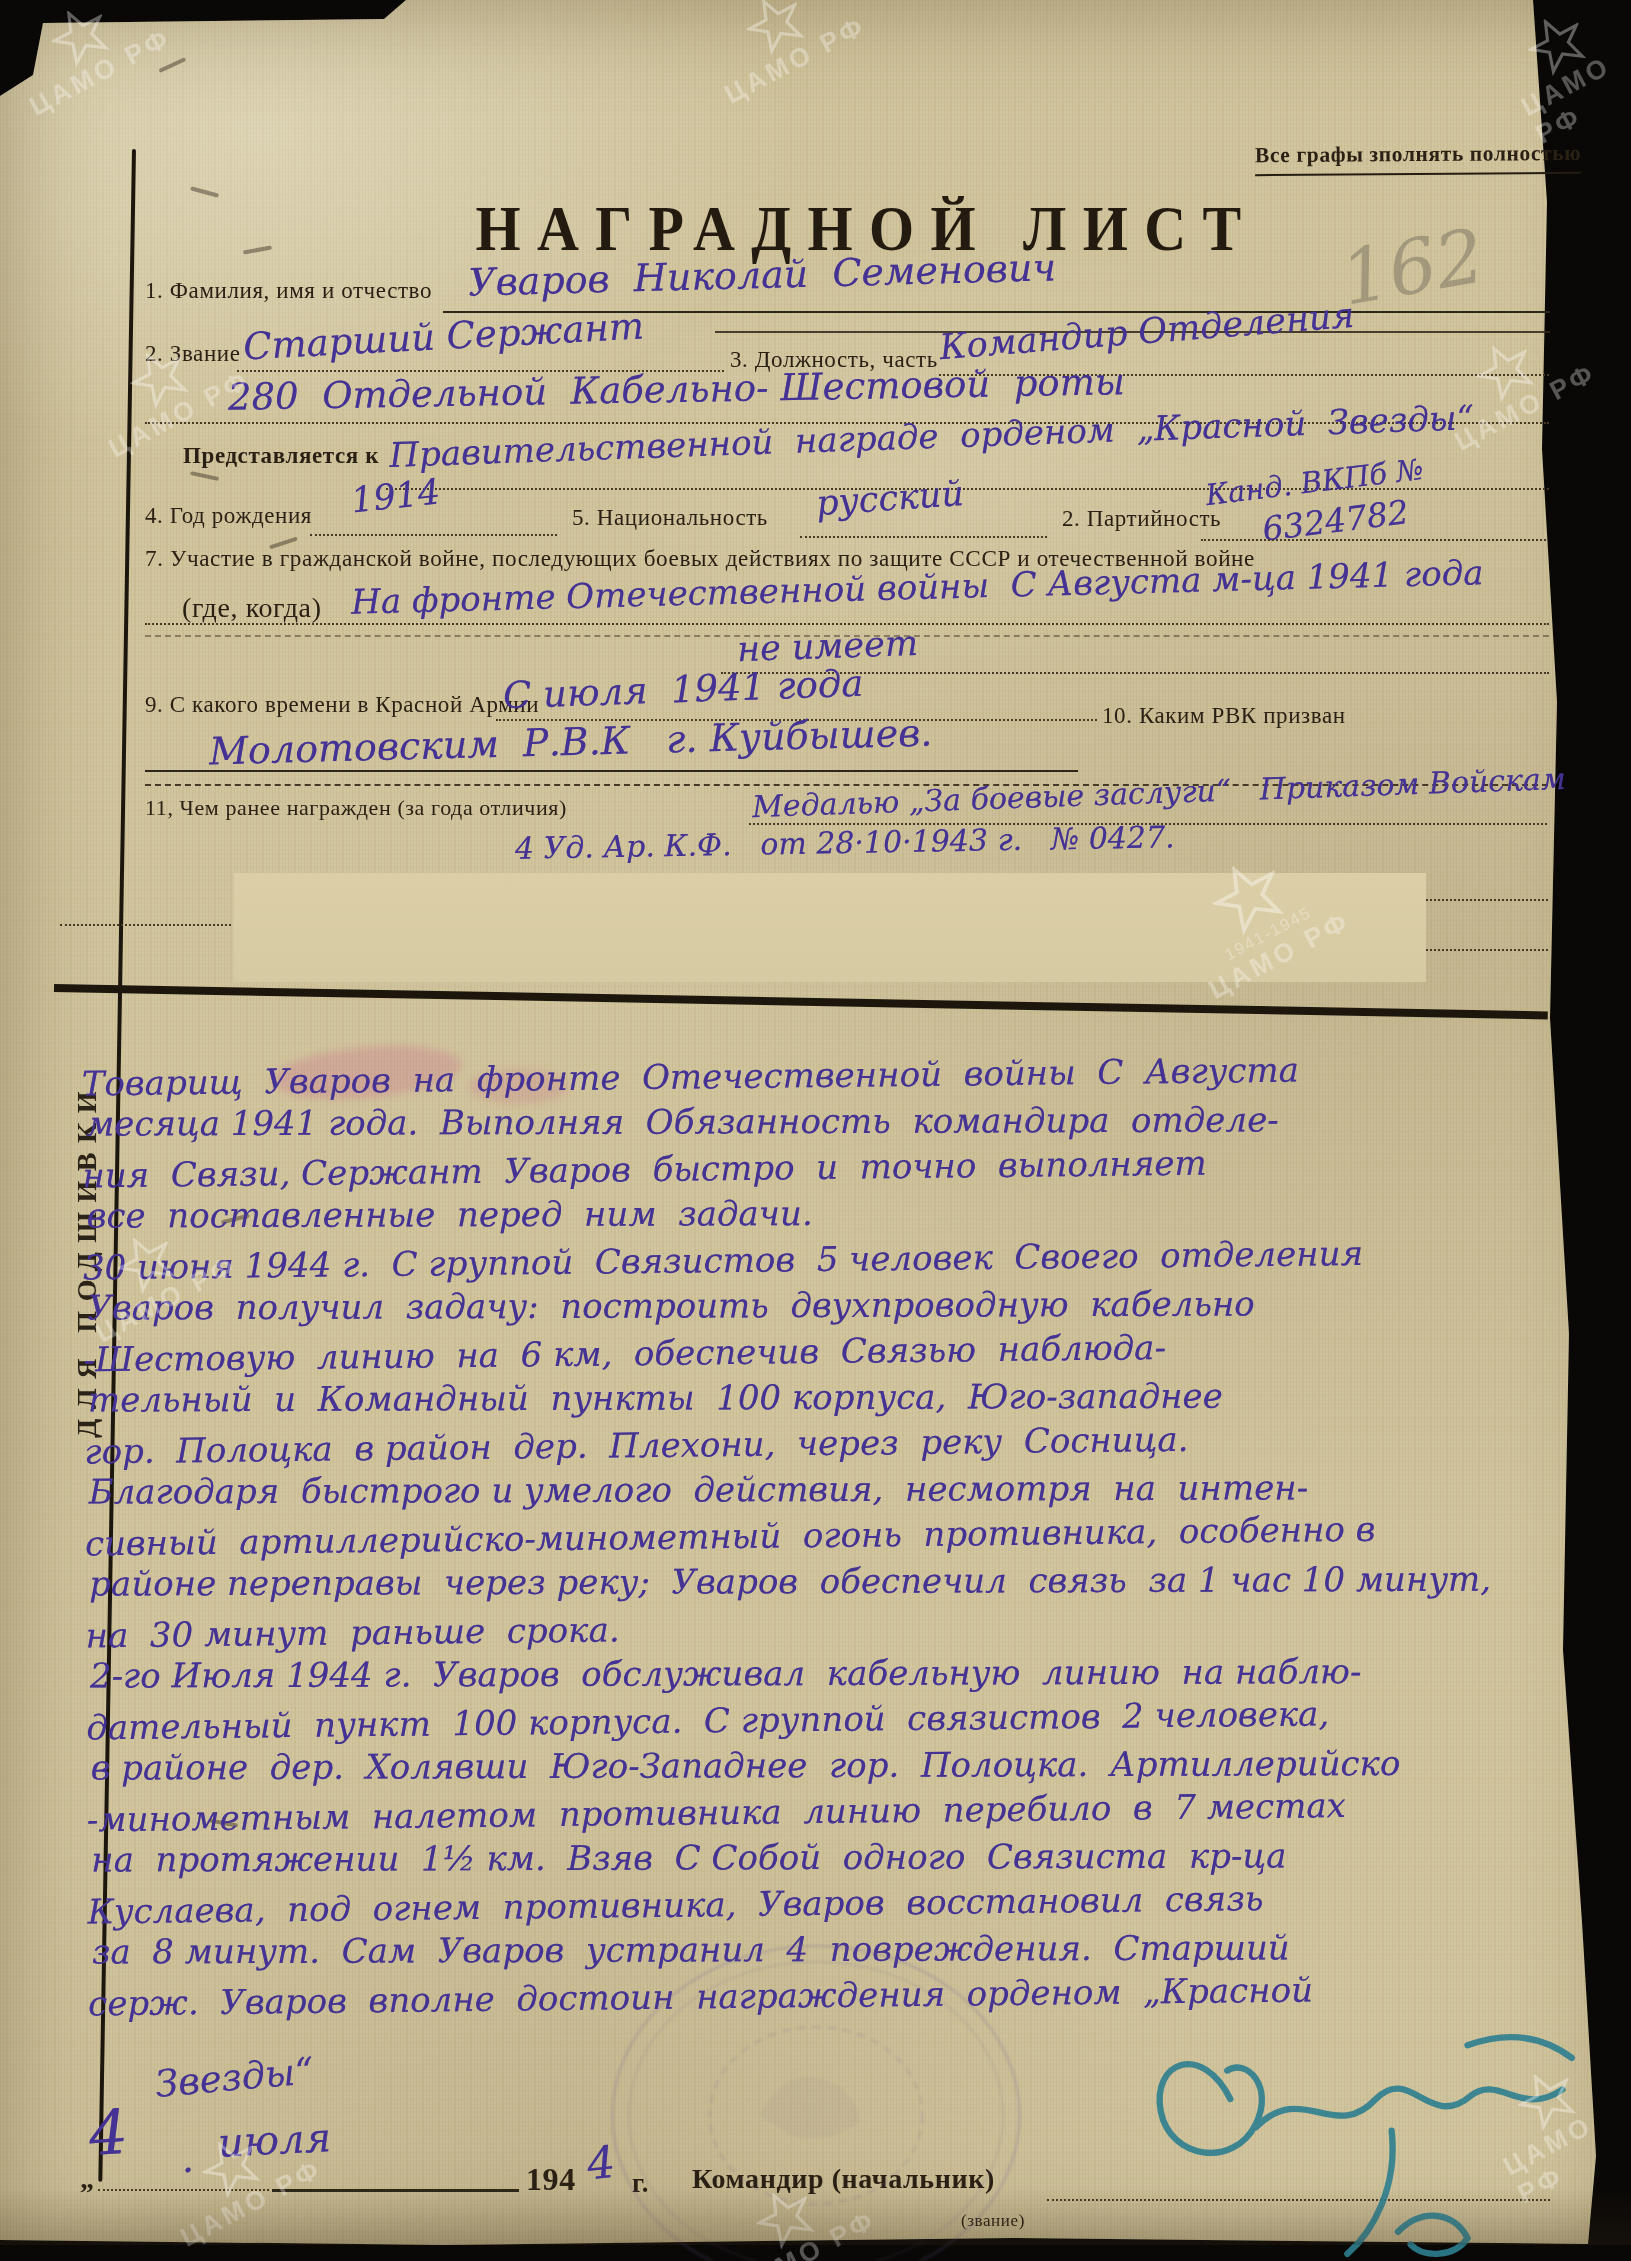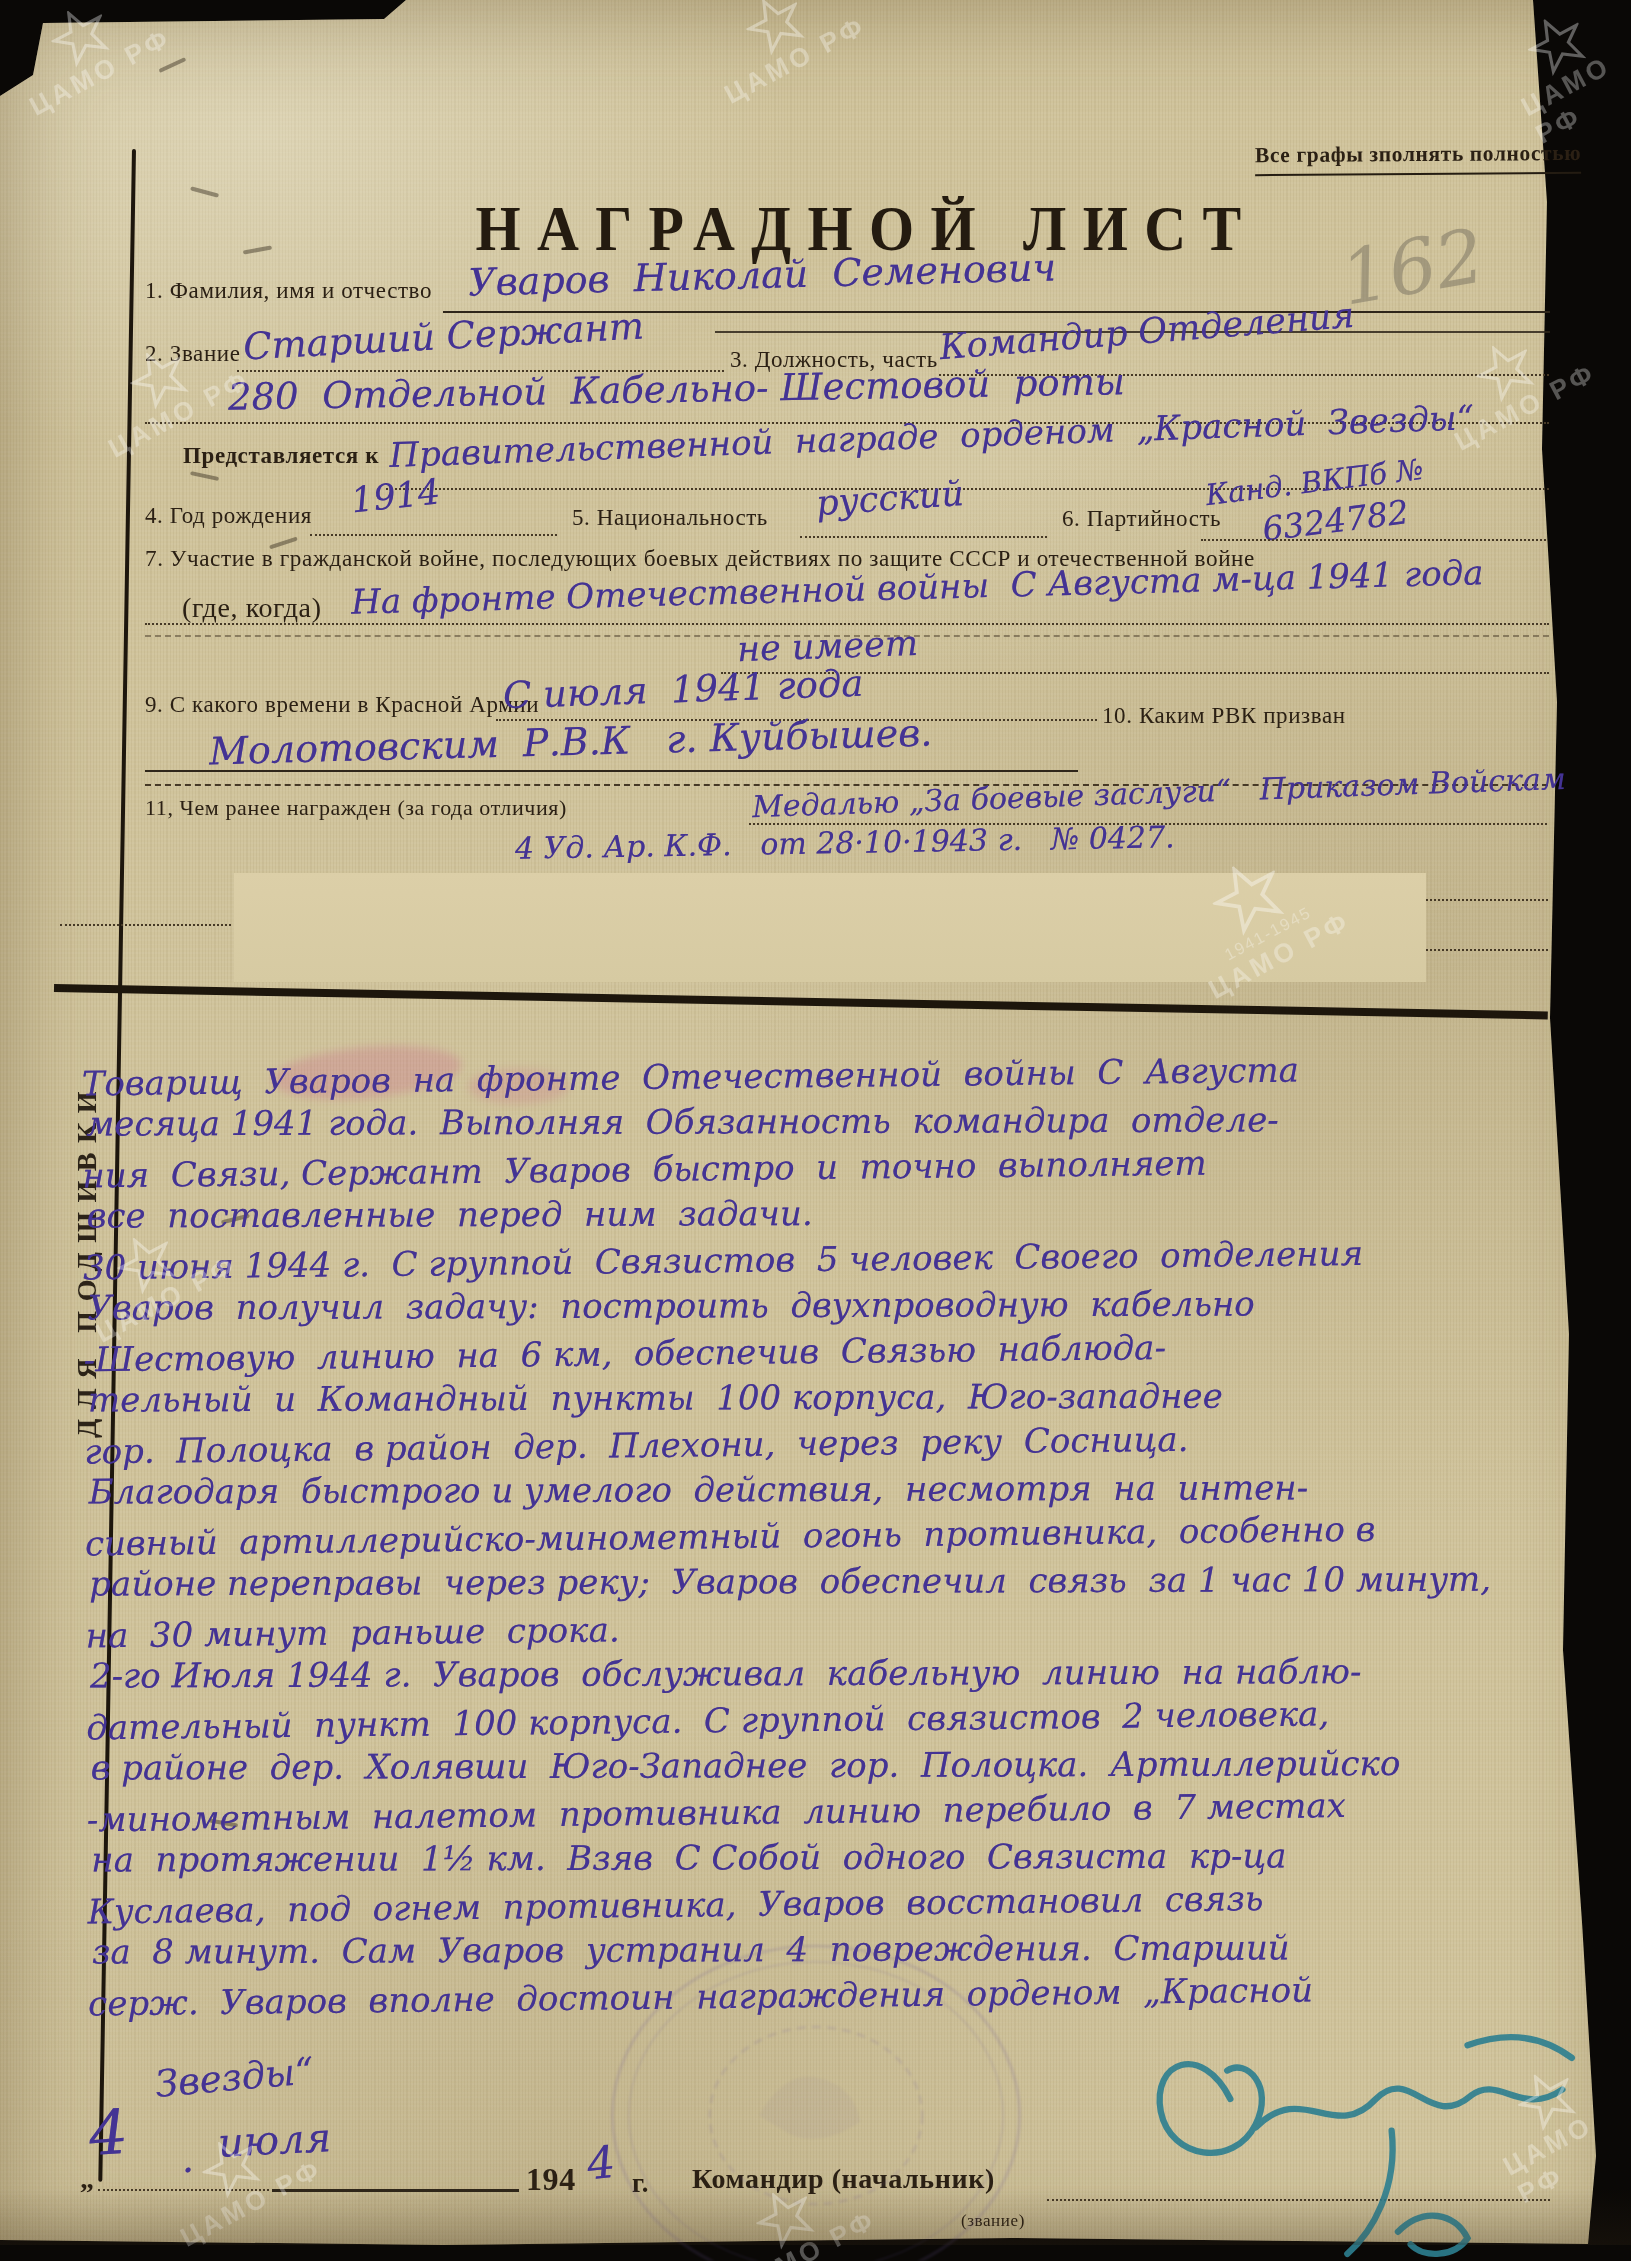--- a/index.html
+++ b/index.html
@@ -87,21 +87,21 @@
   <div class="typed b" style="left:183px;top:443px;font-size:23px;">Представляется к</div>
   <div class="hw" style="left:389px;top:416px;font-size:34px;transform:rotate(-2deg);">Правительственной  награде  орденом  „Красной  Звезды“</div>
   <div class="ln dot" style="left:386px;top:488px;width:1163px;"></div>
 
   <div class="typed" style="left:145px;top:503px;font-size:23px;">4. Год рождения</div>
   <div class="hw" style="left:351px;top:476px;font-size:35px;transform:rotate(-6deg);">1914</div>
   <div class="ln dot" style="left:310px;top:534px;width:247px;"></div>
   <div class="typed" style="left:572px;top:505px;font-size:23px;">5. Национальность</div>
   <div class="hw" style="left:816px;top:478px;font-size:35px;transform:rotate(-4deg);">русский</div>
   <div class="ln dot" style="left:800px;top:536px;width:247px;"></div>
-  <div class="typed" style="left:1062px;top:506px;font-size:23px;">6. Партийность</div>
+  <div class="typed" style="left:1062px;top:506px;font-size:23px;">2. Партийность</div>
   <div class="hw" style="left:1205px;top:465px;font-size:29px;transform:rotate(-7deg);">Канд. ВКПб №</div>
   <div class="hw" style="left:1262px;top:501px;font-size:33px;transform:rotate(-7deg);">6324782</div>
   <div class="ln dot" style="left:1201px;top:539px;width:345px;"></div>
 
   <div class="typed" style="left:145px;top:545px;font-size:23.4px;transform:scaleX(.99);transform-origin:left;">7. Участие в гражданской войне, последующих боевых действиях по защите СССР и отечественной войне</div>
   <div class="typed" style="left:182px;top:592px;font-size:28px;">(где, когда)</div>
   <div class="hw" style="left:351px;top:567px;font-size:34px;transform:rotate(-1.5deg);">На фронте Отечественной войны  С Августа м-ца 1941 года</div>
   <div class="ln dot" style="left:145px;top:623px;width:1404px;"></div>
   <div class="ln dash" style="left:145px;top:635px;width:1404px;opacity:.5;"></div>
 

